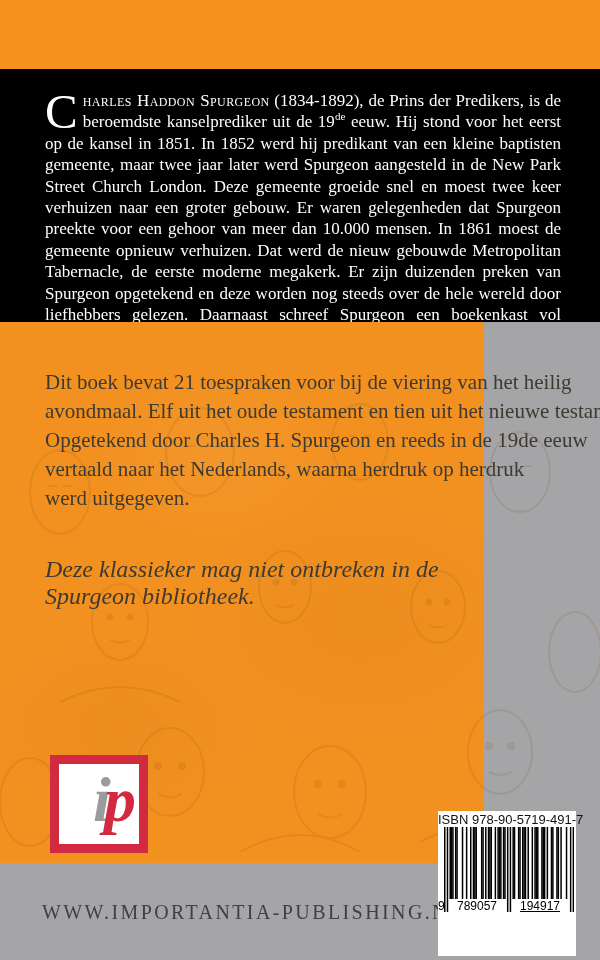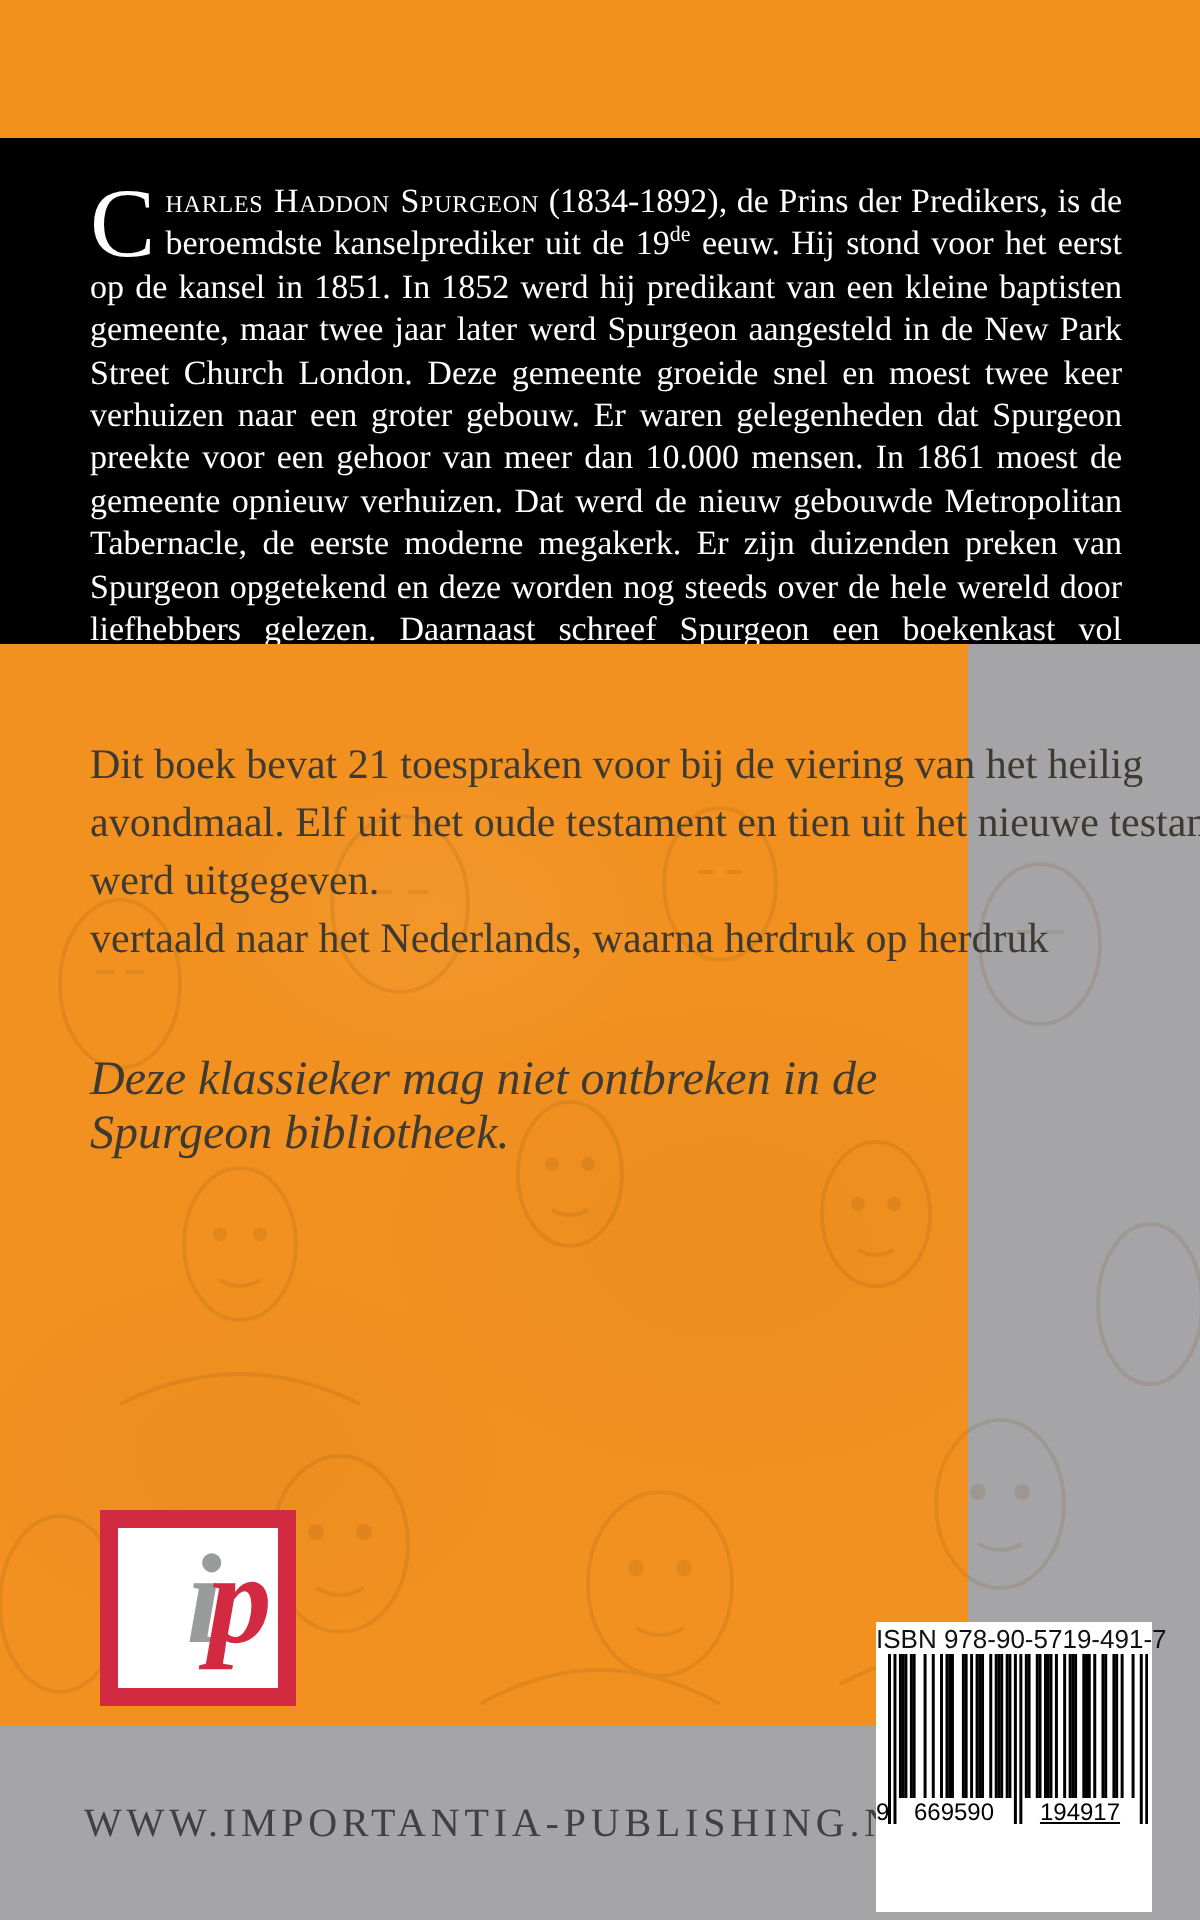--- a/index.html
+++ b/index.html
@@ -111,22 +111,23 @@
       <path d="M60 380 q60 -30 120 0"></path>
         <path d="M240 530 q60 -34 120 0"></path>
         <path d="M420 520 q55 -30 110 0"></path>
       <ellipse cx="575" cy="330" rx="26" ry="40"></ellipse>
       <ellipse cx="30" cy="480" rx="30" ry="44"></ellipse>
     </svg>
 
     <div class="description">
       <div class="description-line">Dit boek bevat 21 toespraken voor bij de viering van het heilig</div>
       <div class="description-line">avondmaal. Elf uit het oude testament en tien uit het nieuwe testament.</div>
+      <div class="description-line">Opgetekend door Charles H. Spurgeon en reeds in de 19de eeuw</div>
+      <div class="description-line">vertaald naar het Nederlands, waarna herdruk op herdruk</div>
       <div class="description-line">werd uitgegeven.</div>
-      <div class="description-line">vertaald naar het Nederlands, waarna herdruk op herdruk</div>
     </div>
 
     <div class="tagline">Deze klassieker mag niet ontbreken in de Spurgeon bibliotheek.</div>
   </div>
 
   <div class="gray-footer-band">
     <div class="website-url">WWW.IMPORTANTIA-PUBLISHING.NL</div>
   </div>
 
   <div class="publisher-logo">
@@ -183,18 +184,18 @@
           <rect x="106.74" y="0" width="1.49" height="72"></rect>
           <rect x="108.11" y="0" width="1.49" height="72"></rect>
           <rect x="112.21" y="0" width="1.49" height="72"></rect>
           <rect x="113.58" y="0" width="1.49" height="72"></rect>
           <rect x="116.32" y="0" width="1.49" height="72"></rect>
           <rect x="121.79" y="0" width="1.49" height="72"></rect>
           <rect x="125.89" y="0" width="1.49" height="85"></rect>
           <rect x="128.63" y="0" width="1.49" height="85"></rect>
         </svg>
       <span class="barcode-digits digit-lead">9</span>
-      <span class="barcode-digits digit-group-1">669590</span>
+      <span class="barcode-digits digit-group-1">789057</span>
       <span class="barcode-digits digit-group-2">194917</span>
     </div>
   </div>
 
 </div>
 
 </body></html>

